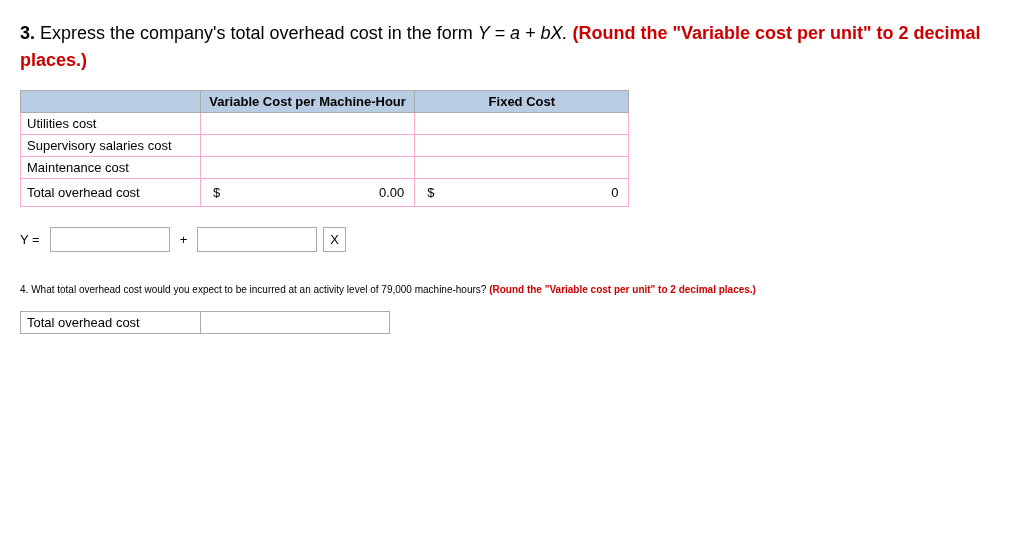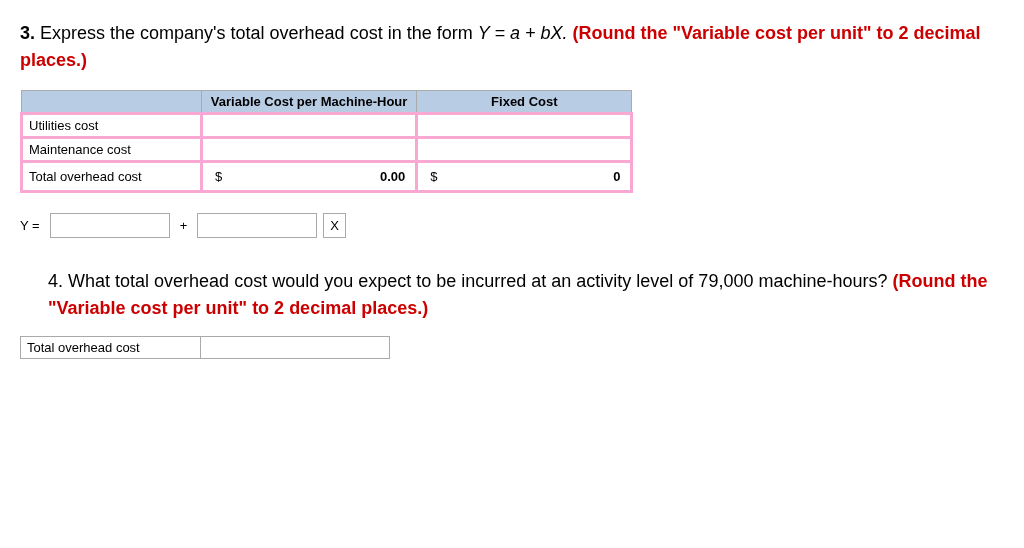--- a/index.html
+++ b/index.html
@@ -33,21 +33,21 @@
       color: #cc0000;
     }
 
     .cost-table {
       border-collapse: collapse;
       min-width: 450px;
     }
 
     .cost-table th,
     .cost-table td {
-      border: 3px solid #f9a8d4;
+      border: 1px solid #f9a8d4;
       padding: 3px 6px;
       font-size: 13px;
     }
 
     .cost-table th {
       background: #b8cce4;
       text-align: center;
       font-weight: bold;
     }
 
@@ -104,21 +104,20 @@
     }
 
     .dollar-input {
       flex: 1;
       border: none;
       outline: none;
       padding: 3px 4px;
       font-size: 13px;
       background: transparent;
       text-align: right;
-      font-weight: bold;
     }
 
     .equation-row {
       display: flex;
       align-items: center;
       margin-bottom: 30px;
       margin-top: 20px;
       gap: 6px;
     }
 
@@ -155,22 +154,21 @@
       border: 1px solid #aaa;
       padding: 4px 6px;
       font-size: 13px;
       width: 120px;
       outline: none;
     }
 
     .question4-header {
       margin-bottom: 14px;
       line-height: 1.5;
-      font-size: 18px;
-      margin-left: 28px;
+      font-size: 10px;
     }
 
     .question4-header .red-bold {
       font-weight: bold;
       color: #cc0000;
     }
 
     .total-row-table {
       border-collapse: collapse;
       min-width: 350px;
@@ -215,20 +213,29 @@
   <thead>
     <tr class="table-header-row">
       <th></th>
       <th>Variable Cost per Machine-Hour</th>
       <th>Fixed Cost</th>
     </tr>
   </thead>
   <tbody>
     <tr>
       <td class="label-cell">Utilities cost</td>
+      <td class="input-cell cell-with-marker">
+        <input class="input-field" type="text" value="" style="">
+      </td>
+      <td class="fixed-input-cell cell-with-marker">
+        <input class="input-field" type="text" value="" style="">
+      </td>
+    </tr>
+    <tr>
+      <td class="label-cell">Supervisory salaries cost</td>
       <td class="input-cell cell-with-marker">
         <input class="input-field" type="text" value="" style="">
       </td>
       <td class="fixed-input-cell cell-with-marker">
         <input class="input-field" type="text" value="" style="">
       </td>
     </tr>
     <tr>
       <td class="label-cell">Maintenance cost</td>
       <td class="input-cell cell-with-marker">

